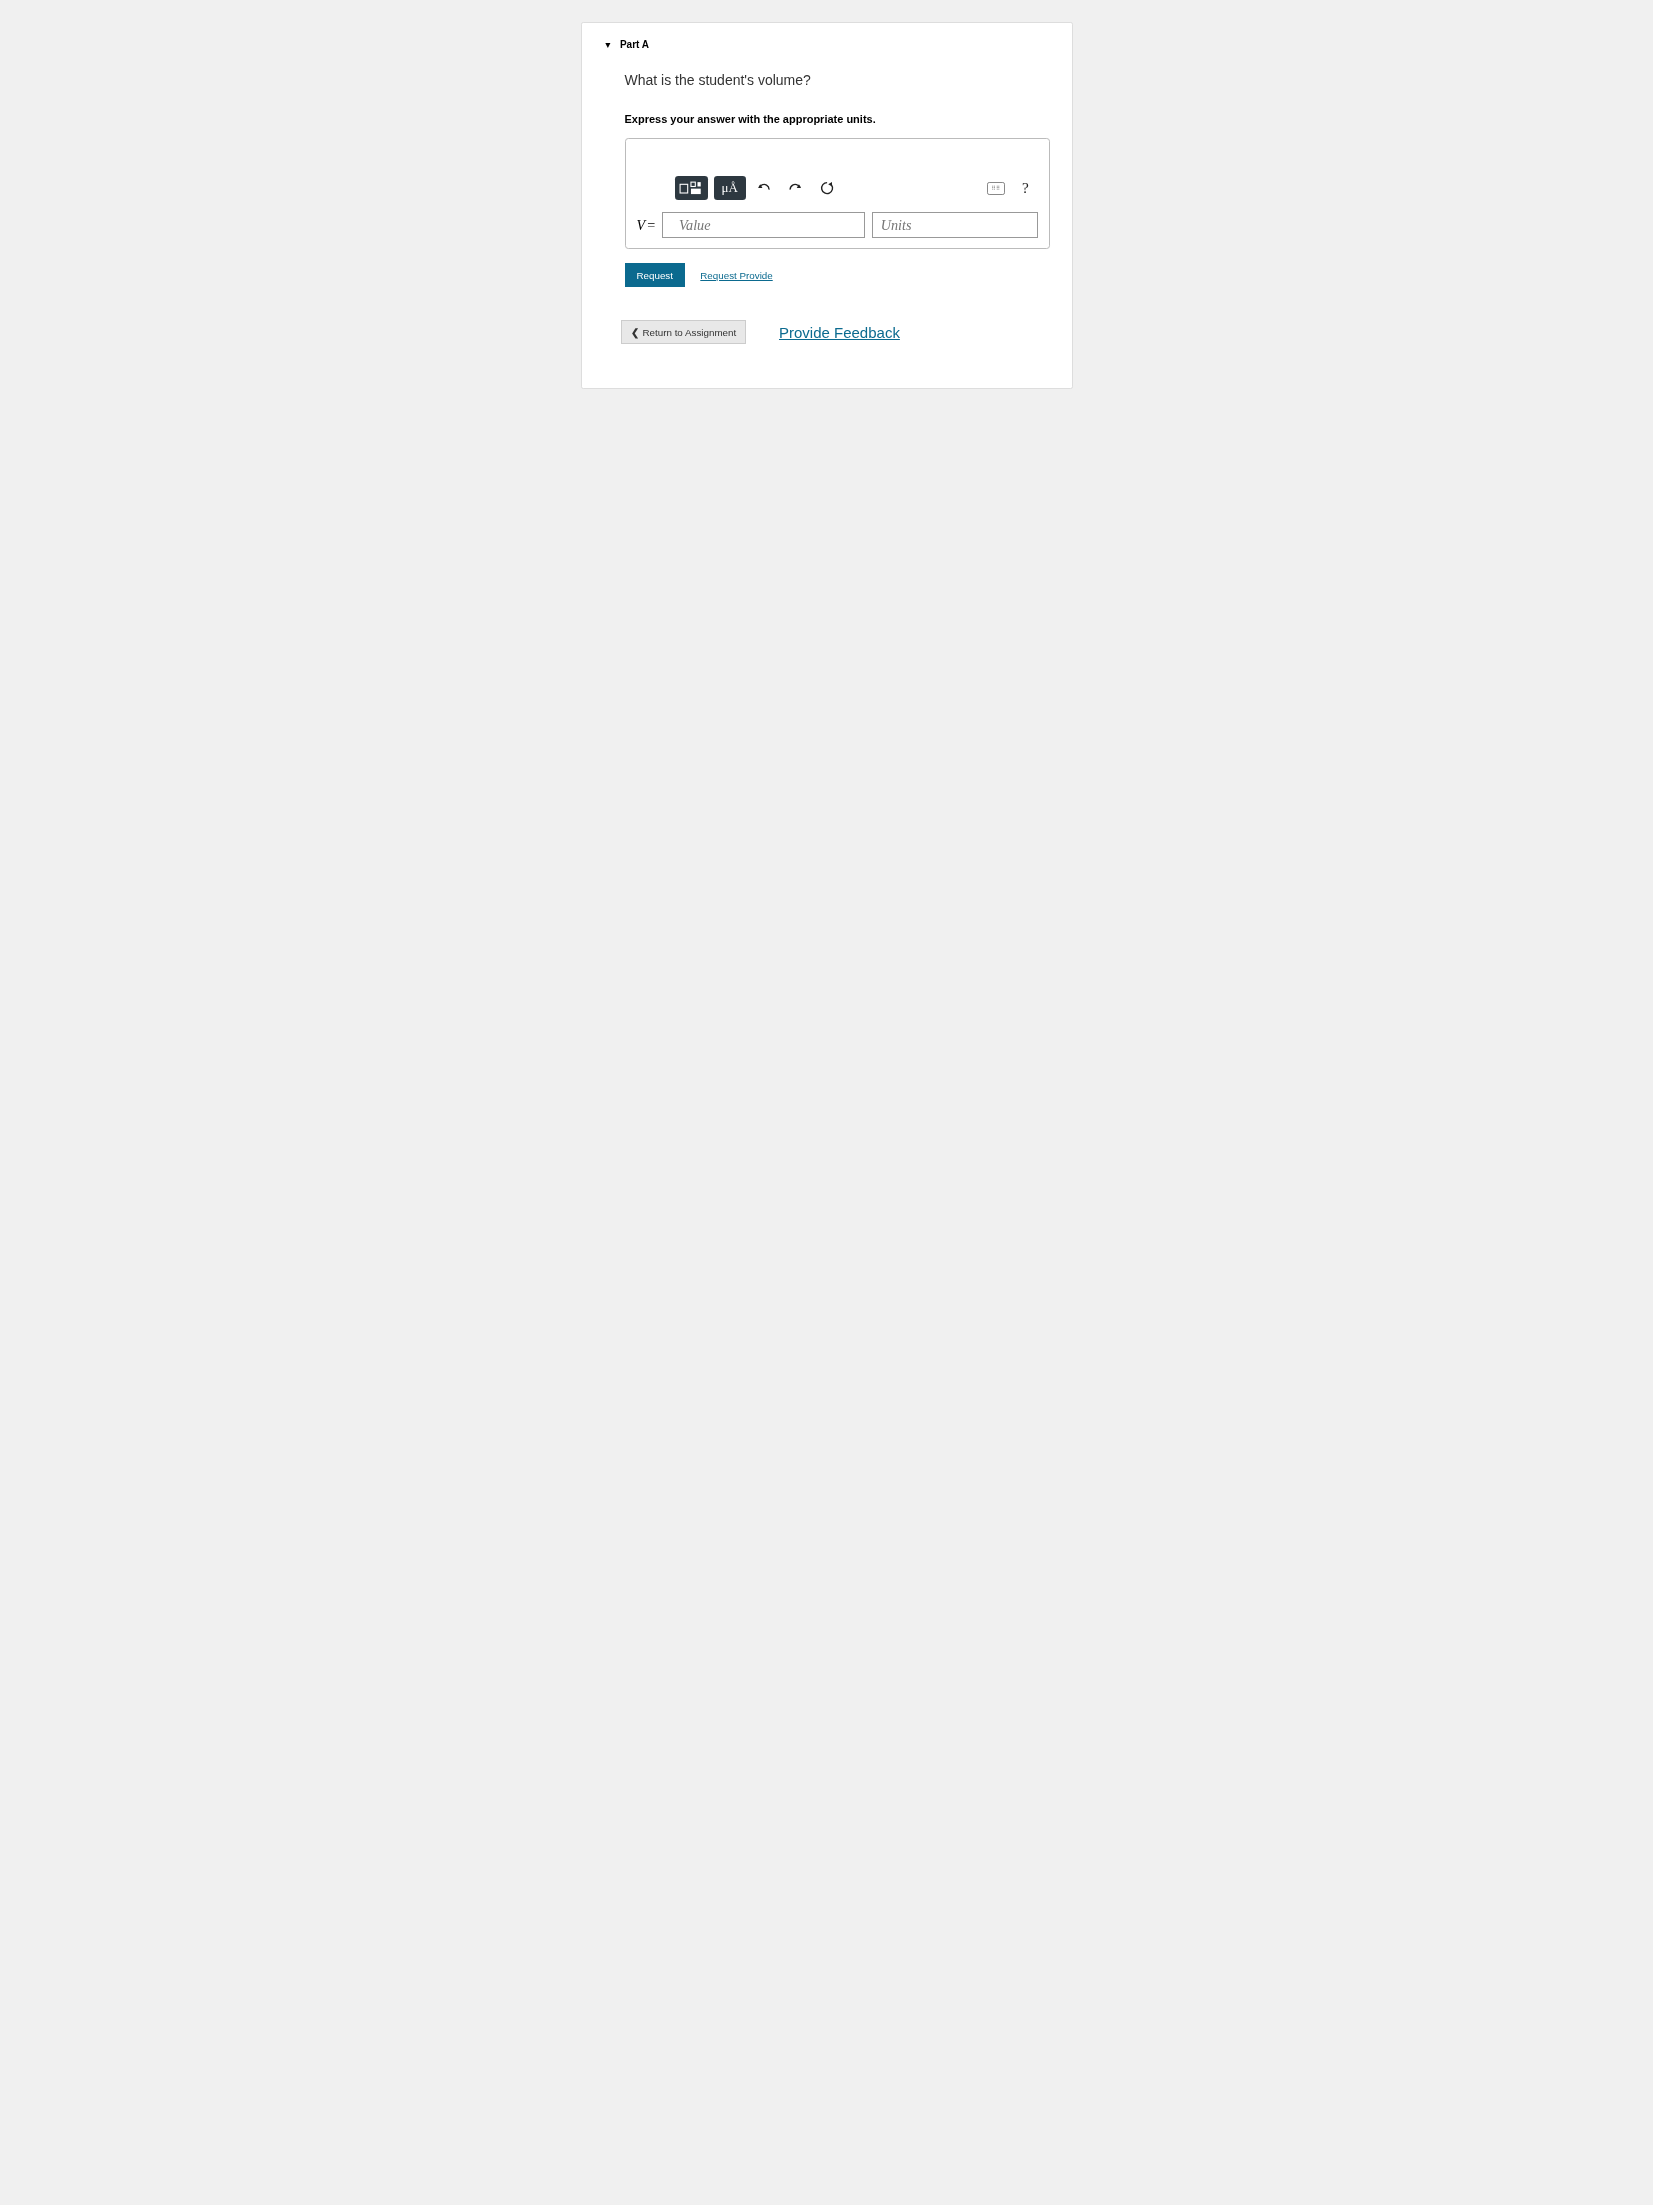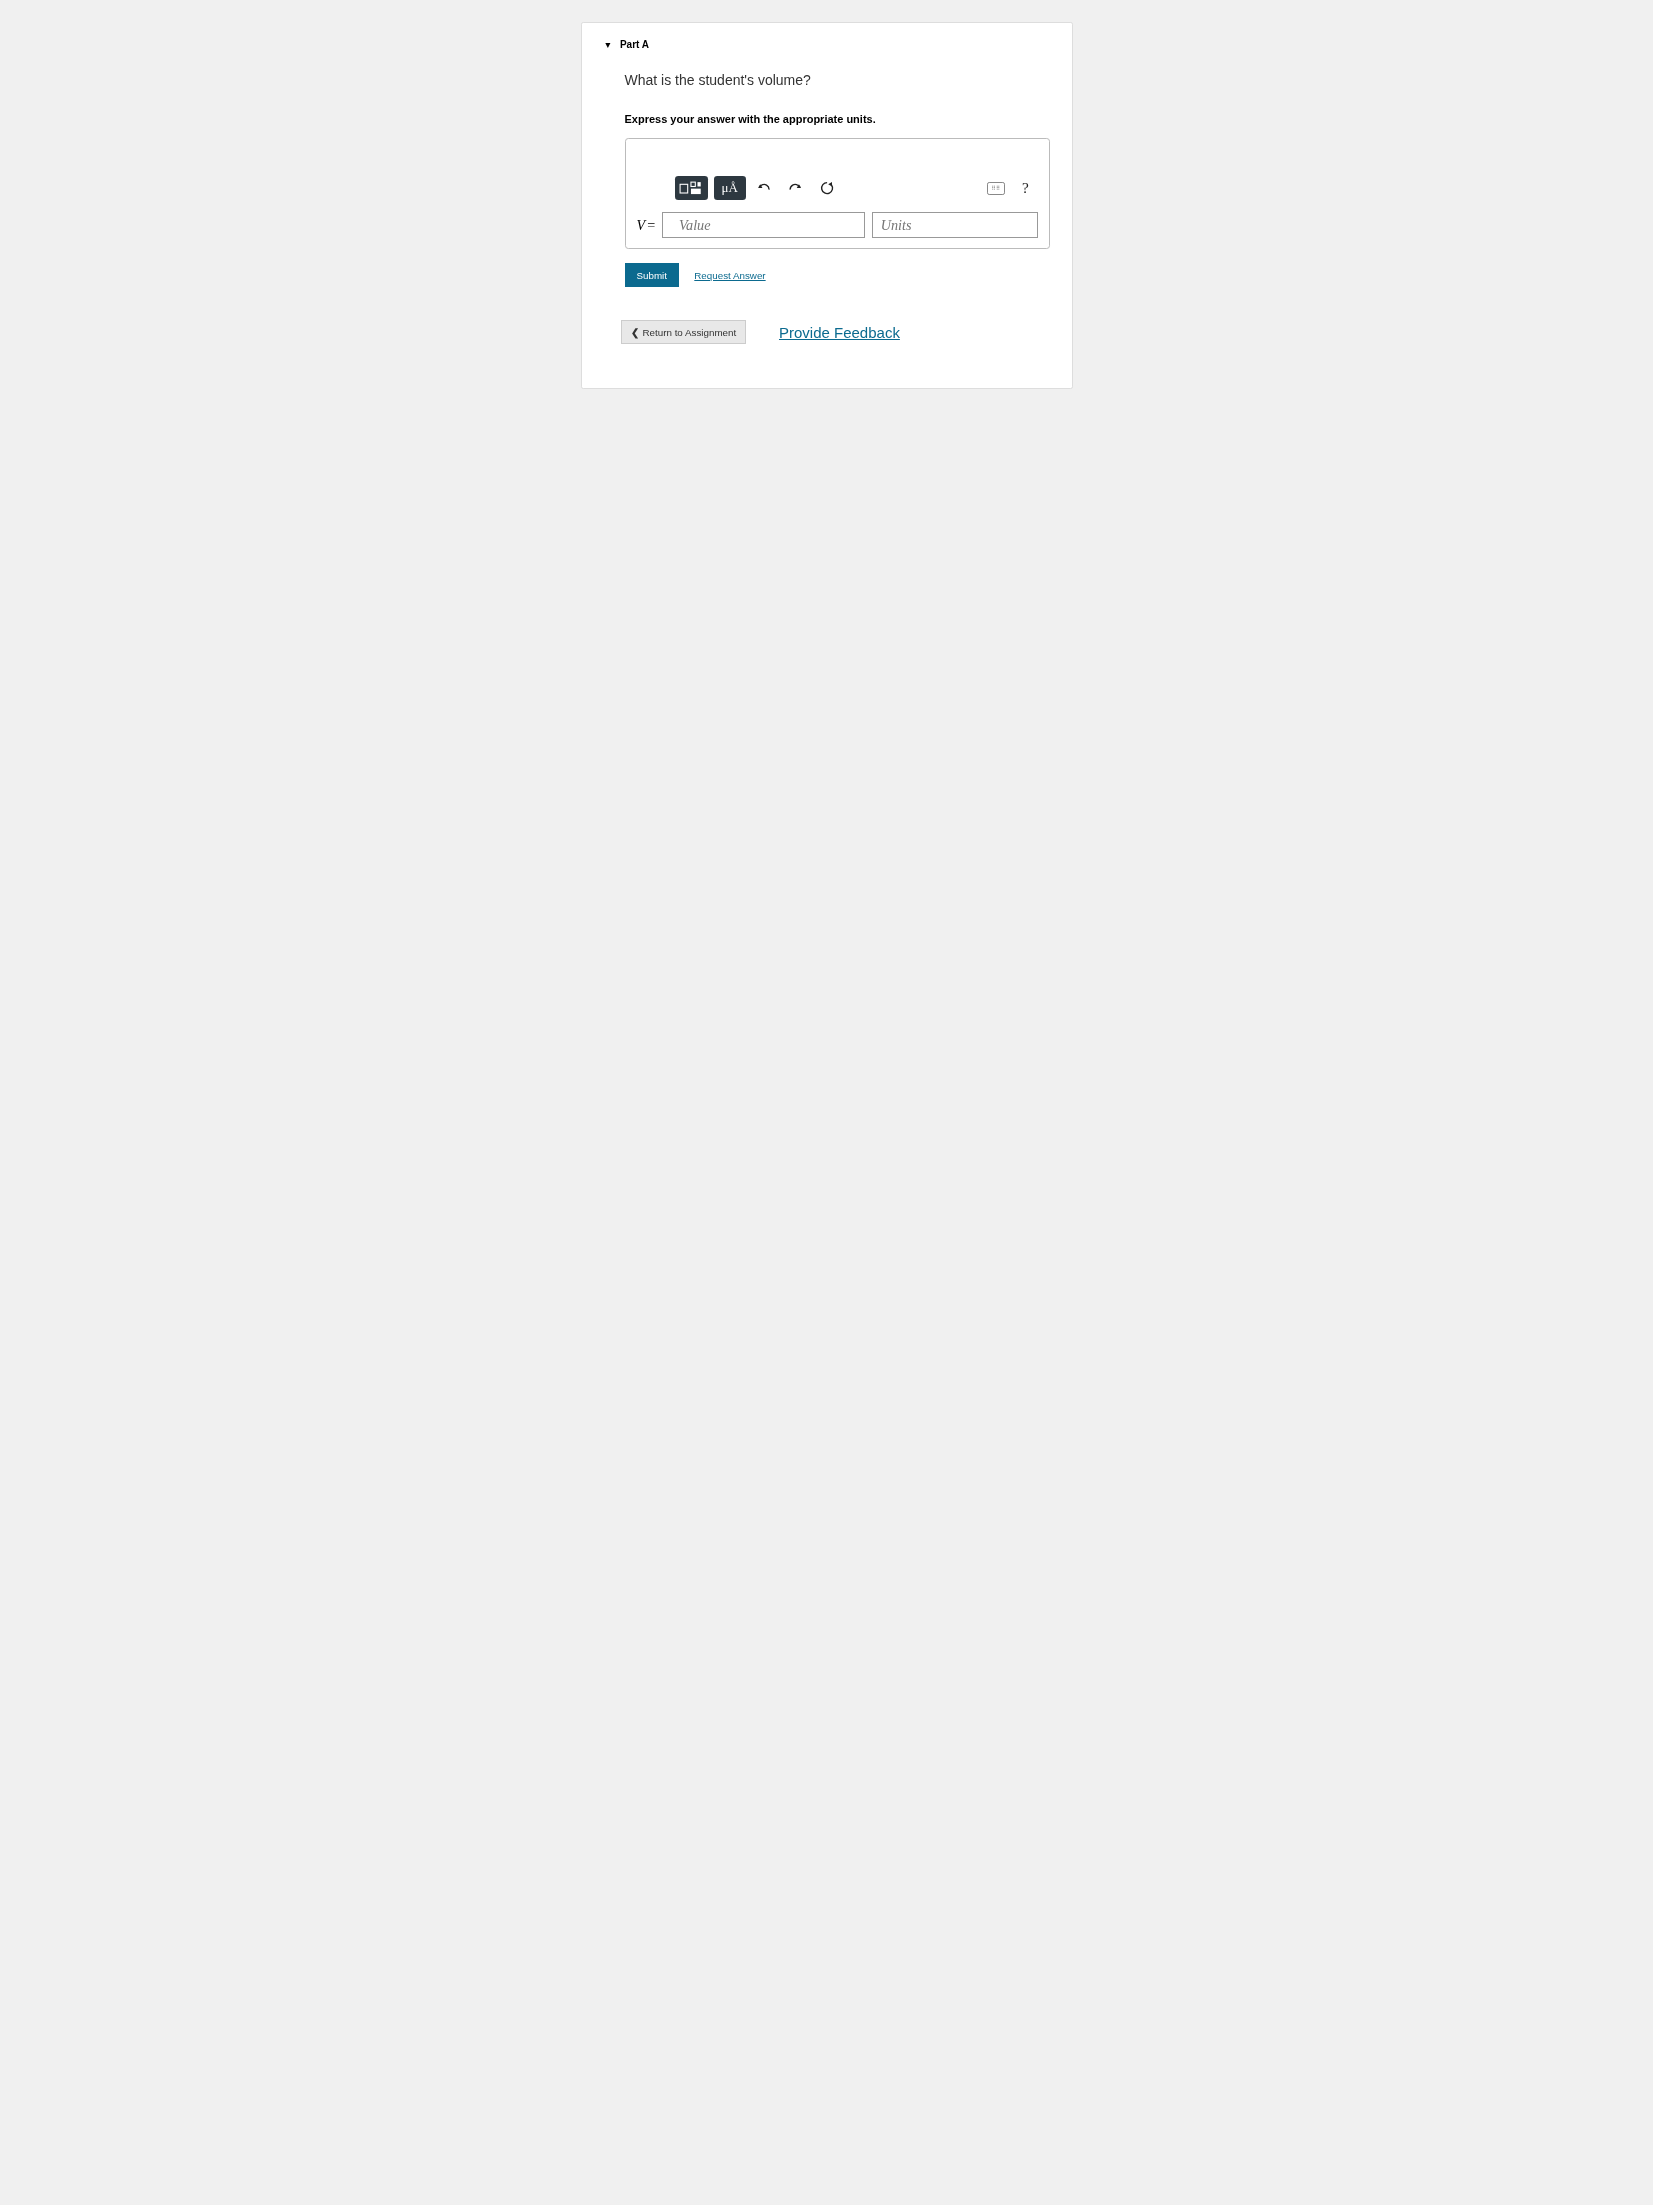--- a/index.html
+++ b/index.html
@@ -250,22 +250,22 @@
       <div class="input-row">
         <span class="var-label">
           <span>V</span><span class="eq">=</span>
         </span>
         <input type="text" class="field-input value-field" placeholder="Value" style="">
         <input type="text" class="field-input units-field" placeholder="Units" style="">
       </div>
     </div>
 
     <div class="submit-row">
-      <button class="submit-btn">Submit</button>
-      <a class="request-link">Request Answer</a>
+      <button class="submit-btn">Request</button>
+      <a class="request-link">Request Provide</a>
     </div>
 
     <div class="bottom-row">
       <button class="return-btn">
         <span class="chev">❮</span>
         <span>Return to Assignment</span>
       </button>
       <a class="feedback-link">Provide Feedback</a>
     </div>
   </div>

